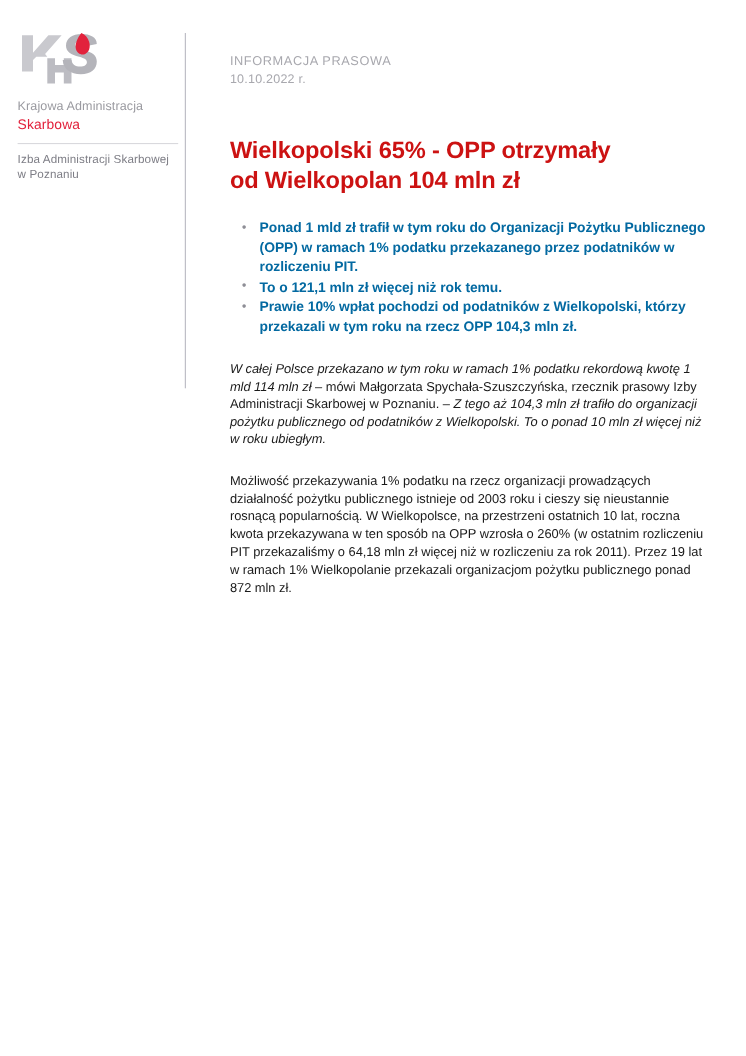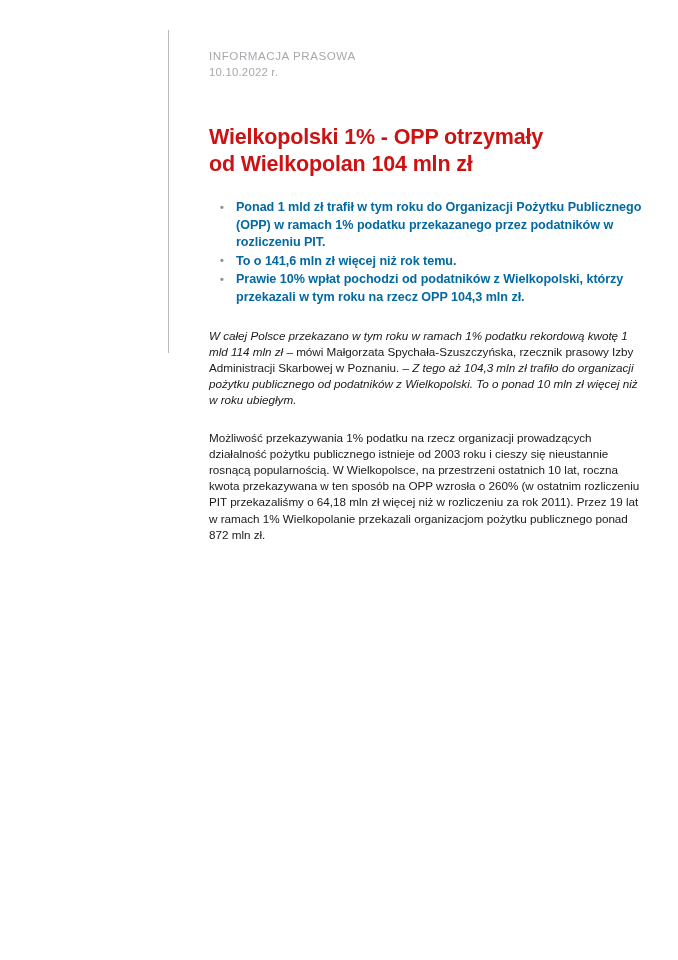--- a/index.html
+++ b/index.html
@@ -143,33 +143,52 @@
   .body-p.first-body { margin-top: 24px; }
 
   .quote-em { font-style: italic; }
 
 </style>
 </head>
 <body>
 
 <div class="page">
 
+  <div class="brand-col">
+
+    <svg class="logo-mark" viewBox="0 0 148 104" aria-hidden="true">
+
+      <path d="M4 8 H24 V40 L52 8 H76 L46 42 L50 47 L30 47 L24 53 V74 H4 Z" fill="#c9c9ce"></path>
+
+      <path d="M50 50 H64 V62 H80 V50 H94 V96 H80 V76 H64 V96 H50 Z" fill="#bcbcc2"></path>
+
+      <path d="M140 24 C140 12 128 6 112 6 C96 6 84 14 84 27 C84 38 93 43 108 47 C118 50 122 52 122 57 C122 62 117 65 110 65 C101 65 95 61 94 53 H78 C79 69 92 79 111 79 C129 79 140 70 140 56 C140 45 132 39 116 35 C106 32 101 30 101 25 C101 21 105 18 112 18 C119 18 123 21 124 27 Z" fill="#b4b4ba"></path>
+
+      <path d="M112 4 C104 14 100 24 102 33 C104 41 112 45 119 42 C126 39 129 30 126 20 C124 13 119 7 112 4 Z" fill="#e2223c"></path>
+    </svg>
+
+    <div class="brand-line1">Krajowa Administracja</div>
+    <div class="brand-line2">Skarbowa</div>
+    <hr class="brand-rule">
+    <div class="brand-sub">Izba Administracji Skarbowej</div>
+    <div class="brand-sub">w Poznaniu</div>
+  </div>
 
   <div class="v-divider"></div>
 
   <div class="content">
 
     <div class="kicker">INFORMACJA PRASOWA</div>
     <div class="kicker-date">10.10.2022 r.</div>
 
-    <h1 class="headline"><span>Wielkopolski 1% - OPP otrzymały</span><br><span>od Wielkopolan 104 mln zł</span></h1>
+    <h1 class="headline"><span>Wielkopolski 65% - OPP otrzymały</span><br><span>od Wielkopolan 104 mln zł</span></h1>
 
     <ul class="lead-list">
       <li>Ponad 1 mld zł trafił w tym roku do Organizacji Pożytku Publicznego (OPP) w ramach 1% podatku przekazanego przez podatników w rozliczeniu PIT.</li>
-      <li>To o 141,6 mln zł więcej niż rok temu.</li>
+      <li>To o 121,1 mln zł więcej niż rok temu.</li>
       <li>Prawie 10% wpłat pochodzi od podatników z Wielkopolski, którzy przekazali w tym roku na rzecz OPP 104,3 mln zł.</li>
     </ul>
 
 
 
     <p class="body-p"><span class="quote-em">W całej Polsce przekazano w tym roku w ramach 1% podatku rekordową kwotę 1 mld 114 mln zł</span><span> – mówi Małgorzata Spychała-Szuszczyńska, rzecznik prasowy Izby Administracji Skarbowej w Poznaniu. – </span><span class="quote-em">Z tego aż 104,3 mln zł trafiło do organizacji pożytku publicznego od podatników z Wielkopolski. To o ponad 10 mln zł więcej niż w roku ubiegłym.</span></p>
 
 
     <p class="body-p">Możliwość przekazywania 1% podatku na rzecz organizacji prowadzących działalność pożytku publicznego istnieje od 2003 roku i cieszy się nieustannie rosnącą popularnością. W Wielkopolsce, na przestrzeni ostatnich 10 lat, roczna kwota przekazywana w ten sposób na OPP wzrosła o 260% (w ostatnim rozliczeniu PIT przekazaliśmy o 64,18 mln zł więcej niż w rozliczeniu za rok 2011). Przez 19 lat w ramach 1% Wielkopolanie przekazali organizacjom pożytku publicznego ponad 872 mln zł.</p>
 

